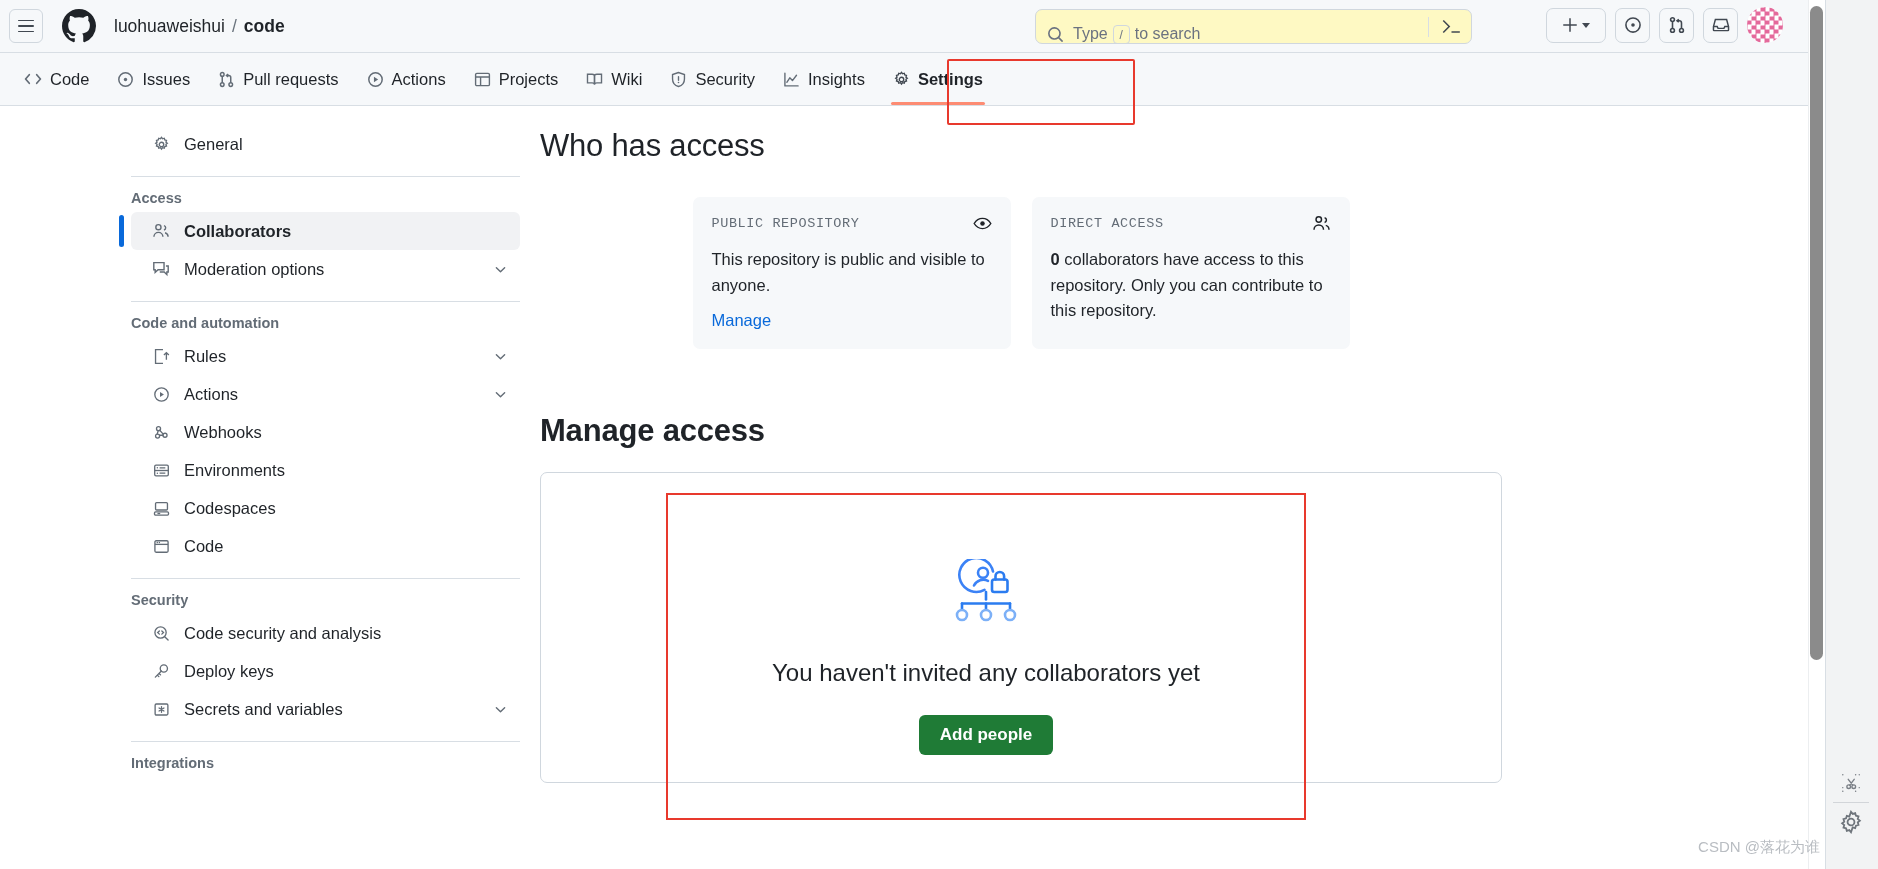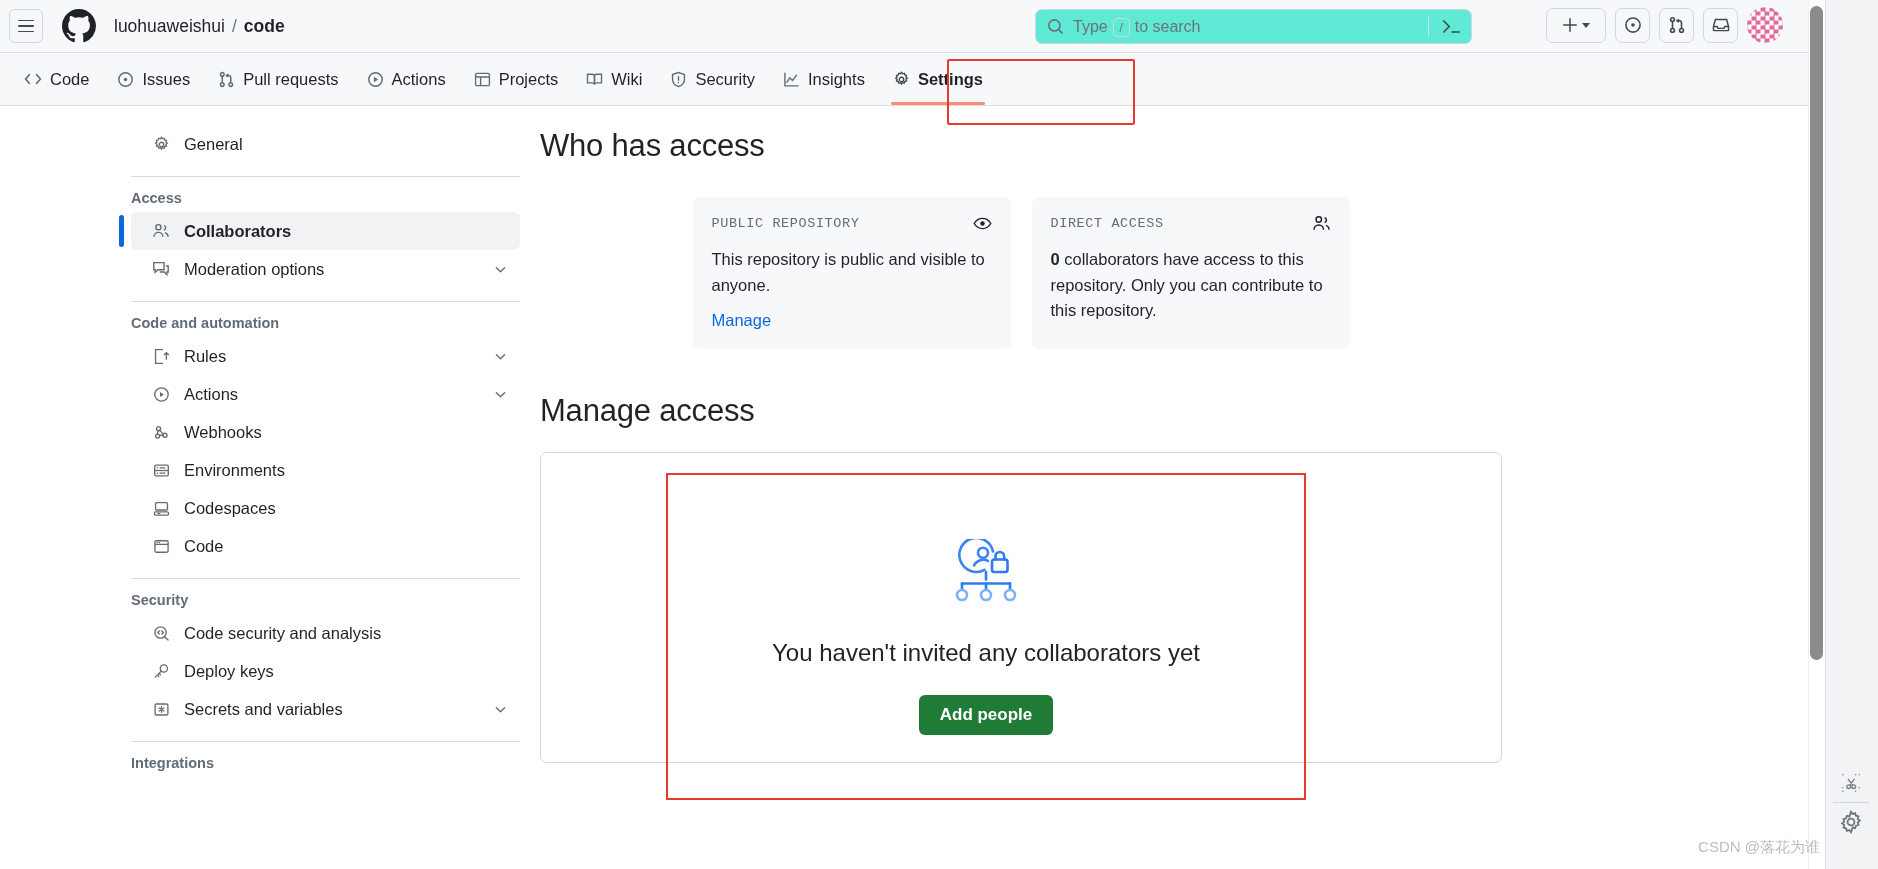--- a/index.html
+++ b/index.html
@@ -38,23 +38,23 @@
   .gh-logo { margin-left: 17px; width: 38px; height: 38px; display: flex; align-items: center; justify-content: center; }
 
   .breadcrumb { margin-left: 16px; font-size: 17.5px; display: flex; align-items: flex-end; gap: 7px; white-space: nowrap; }
   .breadcrumb .owner { color: #1f2328; }
   .breadcrumb .sep { color: #6a737d; }
   .breadcrumb .repo { color: #1f2328; font-weight: 700; }
 
   .search-box {
     position: absolute; left: 1035px; top: 9px;
     width: 437px; height: 35px;
-    background: #5eead4;
+    background: #fef9c3;
     border: 1px solid #d0d7de; border-radius: 7px;
-    display: flex; align-items: center;
+    display: flex; align-items: flex-end;
     cursor: text;
   }
   .search-box .magnifier { margin-left: 11px; display: flex; align-items: center; }
   .search-placeholder {
     margin-left: 9px; font-size: 16px; color: #6b7280; display: flex; align-items: center; gap: 5px;
   }
   .slash-key {
     display: inline-flex; align-items: center; justify-content: center;
     min-width: 17px; height: 19px; padding: 0 3px;
     border: 1px solid #d0d7de; border-radius: 4px;
@@ -148,21 +148,21 @@
     display: flex; align-items: center; justify-content: space-between;
     font-family: "Liberation Mono", monospace;
     font-size: 13.5px; letter-spacing: 0.6px; color: #636c76;
     margin-bottom: 14px;
   }
   .acc-card-hd .ico { color: #1f2328; display: flex; align-items: center; }
   .acc-card-body { font-size: 16.5px; line-height: 1.55; color: #1f2328; }
   .acc-card-body b { font-weight: 700; }
   .acc-link { display: inline-block; margin-top: 13px; color: #0969da; font-size: 16.5px; cursor: pointer; }
 
-  .h-title-2 { font-size: 31px; font-weight: 400; color: #1f2328; margin-top: 44px; letter-spacing: -0.2px; }
+  .h-title-2 { font-size: 31px; font-weight: 700; color: #1f2328; margin-top: 64px; letter-spacing: -0.2px; }
 
   .manage-panel {
     margin-top: 23px; width: 962px; height: 311px;
     border: 1px solid #d0d7de; border-radius: 7px;
     background: #ffffff;
     display: flex; align-items: center; justify-content: center;
     position: relative;
   }
   .empty-annot {
     position: absolute; left: 125px; top: 20px;

